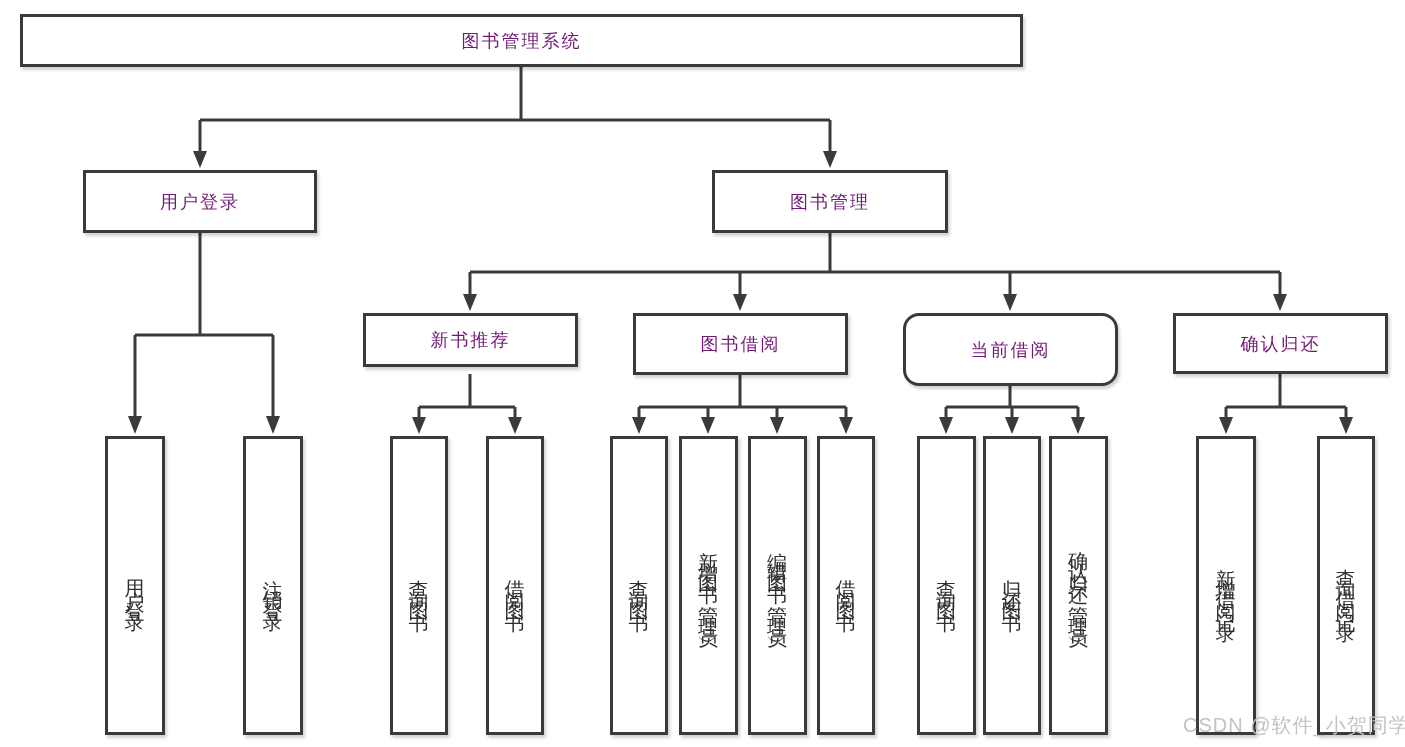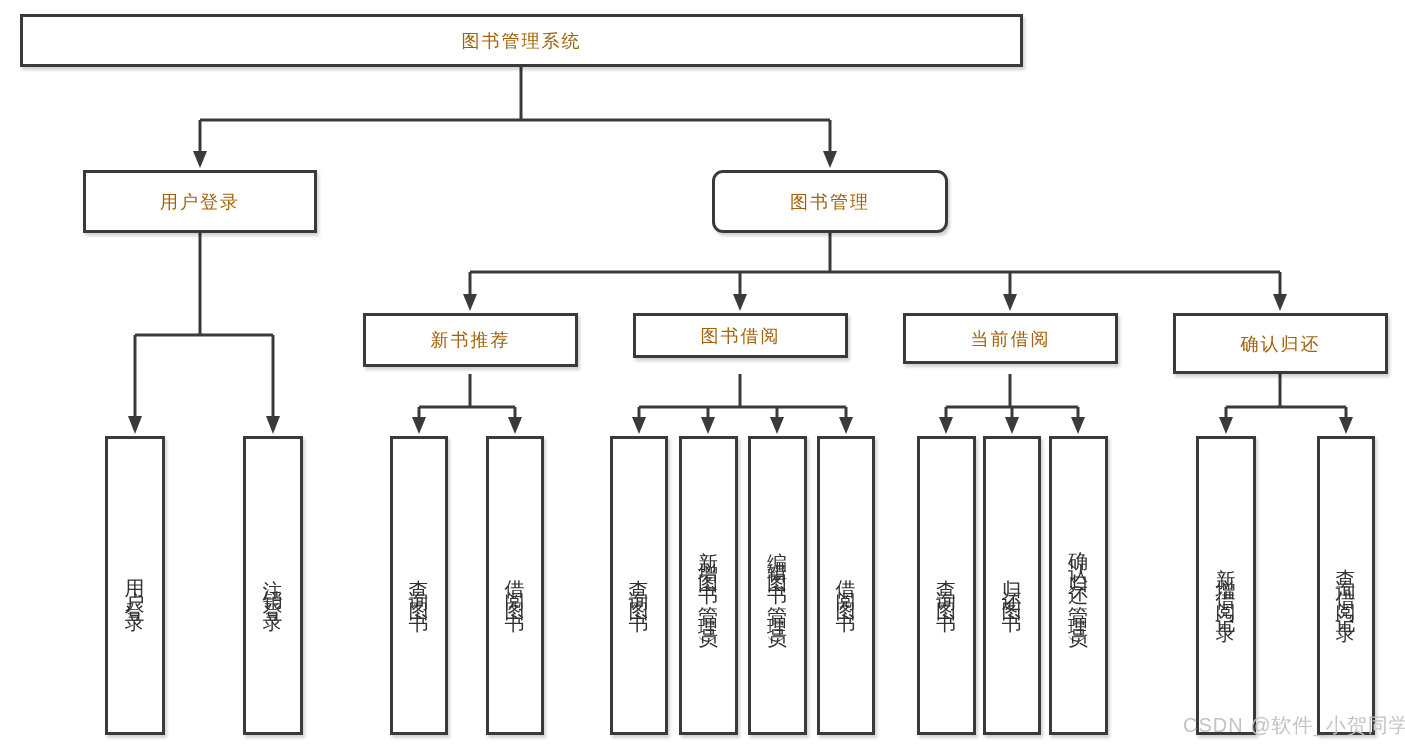--- a/index.html
+++ b/index.html
@@ -31,21 +31,21 @@
     stroke: none;
   }
   .node {
     position: absolute;
     box-sizing: border-box;
     border: 3px solid #3a3a3a;
     background: #ffffff;
     display: flex;
     align-items: center;
     justify-content: center;
-    color: #a16207;
+    color: #701a75;
     font-size: 18px;
     letter-spacing: 2px;
     z-index: 2;
     box-shadow: 2px 3px 3px rgba(0,0,0,0.18);
   }
   .leaf {
     position: absolute;
     box-sizing: border-box;
     border: 3px solid #3a3a3a;
     background: #ffffff;
@@ -152,25 +152,25 @@
       <path class="wire" d="M1226 407 V418"></path>
       <path class="head" d="M1219 417 H1233 L1226 434 Z"></path>
       <path class="wire" d="M1346 407 V418"></path>
       <path class="head" d="M1339 417 H1353 L1346 434 Z"></path>
     </g>
   </svg>
 
   <div class="node" style="left:20px; top:14px; width:1003px; height:53px;">图书管理系统</div>
 
   <div class="node" style="left:83px; top:170px; width:234px; height:63px;">用户登录</div>
-  <div class="node" style="left:712px; top:170px; width:236px; height:63px;border-radius:11px;">图书管理</div>
+  <div class="node" style="left:712px; top:170px; width:236px; height:63px;">图书管理</div>
 
   <div class="node" style="left:363px; top:313px; width:215px; height:54px;">新书推荐</div>
-  <div class="node" style="left:633px; top:313px; width:215px; height:45px;">图书借阅</div>
-  <div class="node" style="left:903px; top:313px; width:215px; height:51px;">当前借阅</div>
+  <div class="node" style="left:633px; top:313px; width:215px; height:62px;">图书借阅</div>
+  <div class="node" style="left:903px; top:313px; width:215px; height:73px;border-radius:16px;">当前借阅</div>
   <div class="node" style="left:1173px; top:313px; width:215px; height:61px;">确认归还</div>
 
   <div class="leaf" style="left:105px; top:436px; width:60px; height:299px;">
     <span>用户登录</span>
   </div>
   <div class="leaf" style="left:243px; top:436px; width:60px; height:299px;">
     <span>注销登录</span>
   </div>
 
   <div class="leaf" style="left:390px; top:436px; width:58px; height:299px;">

